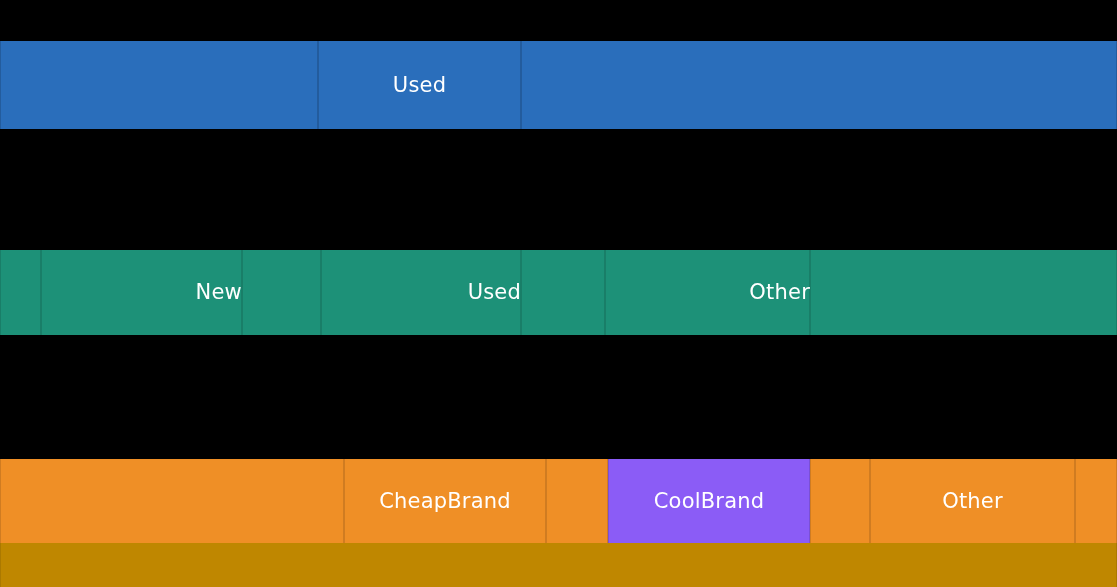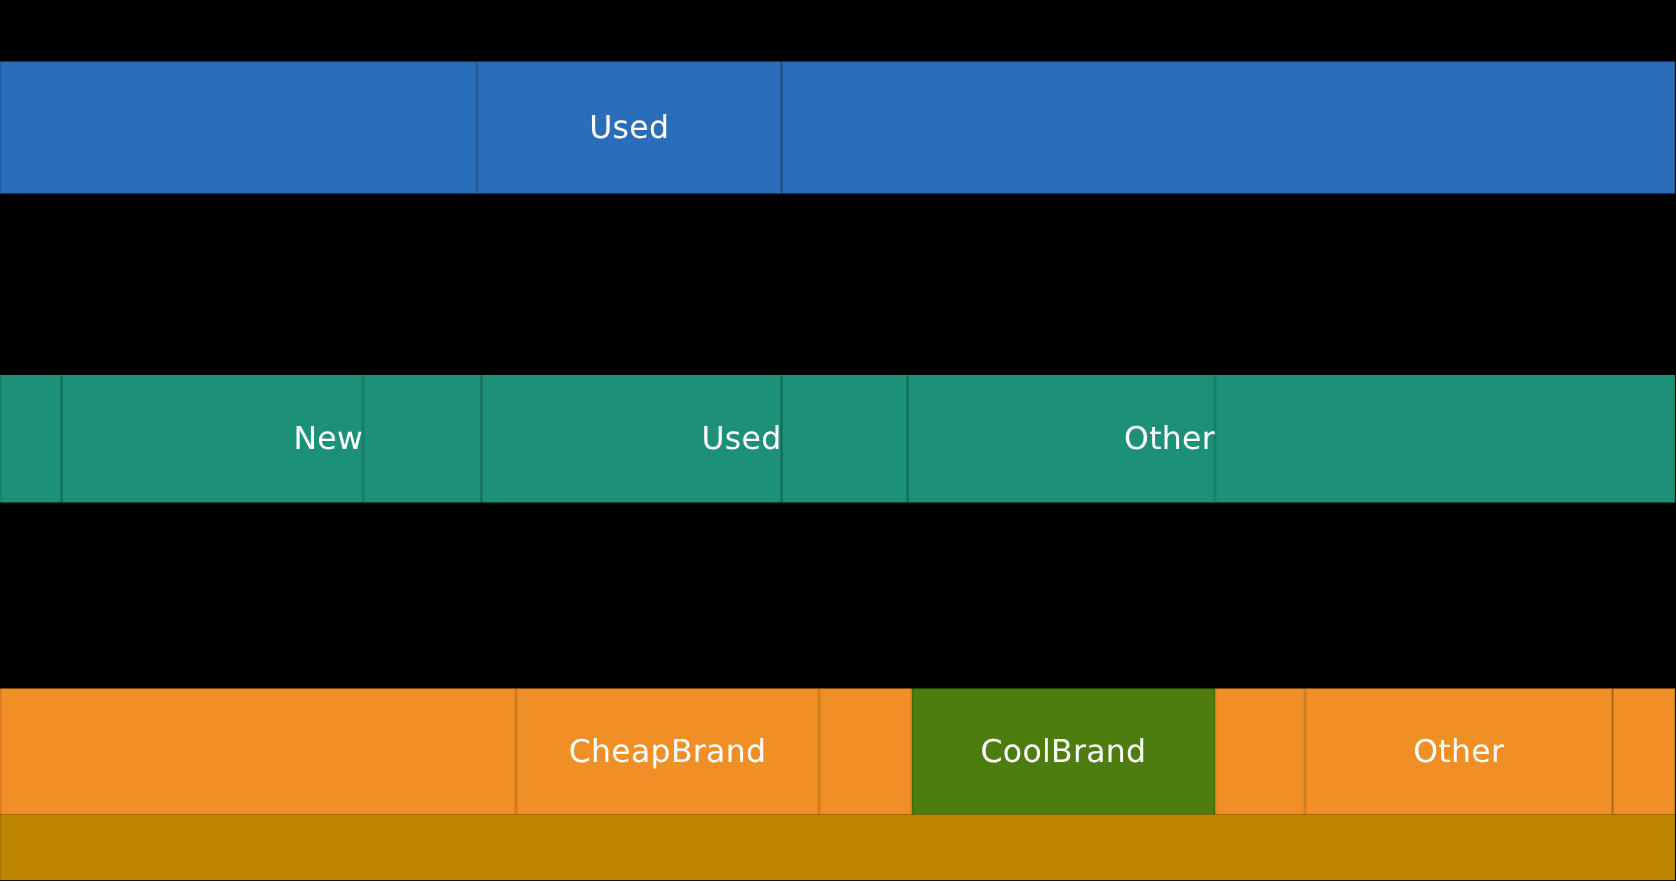--- a/index.html
+++ b/index.html
@@ -123,21 +123,21 @@
       </div>
       <div class="node lvl-brand" style="left: 344px; width: 202px; background: rgb(239, 143, 38);">
         <span class="seam-l"></span>
         <span class="seam-r"></span>
         <span class="node-label" style="color: rgb(255, 255, 255);">CheapBrand</span>
       </div>
       <div class="node lvl-brand" style="left: 546px; width: 62px; background: rgb(239, 143, 38);">
         <span class="seam-l"></span>
         <span class="seam-r"></span>
       </div>
-      <div class="node lvl-brand" style="left: 608px; width: 202px; background: #4d7c0f;">
+      <div class="node lvl-brand" style="left: 608px; width: 202px; background: #8b5cf6;">
         <span class="seam-l"></span>
         <span class="seam-r"></span>
         <span class="node-label" style="color: rgb(255, 255, 255);">CoolBrand</span>
       </div>
       <div class="node lvl-brand" style="left: 810px; width: 60px; background: rgb(239, 143, 38);">
         <span class="seam-l"></span>
         <span class="seam-r"></span>
       </div>
       <div class="node lvl-brand" style="left: 870px; width: 205px; background: rgb(239, 143, 38);">
         <span class="seam-l"></span>

